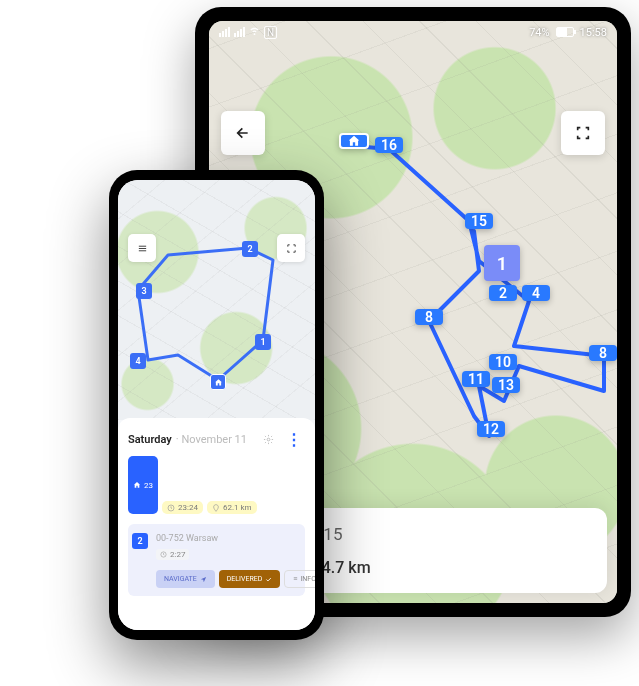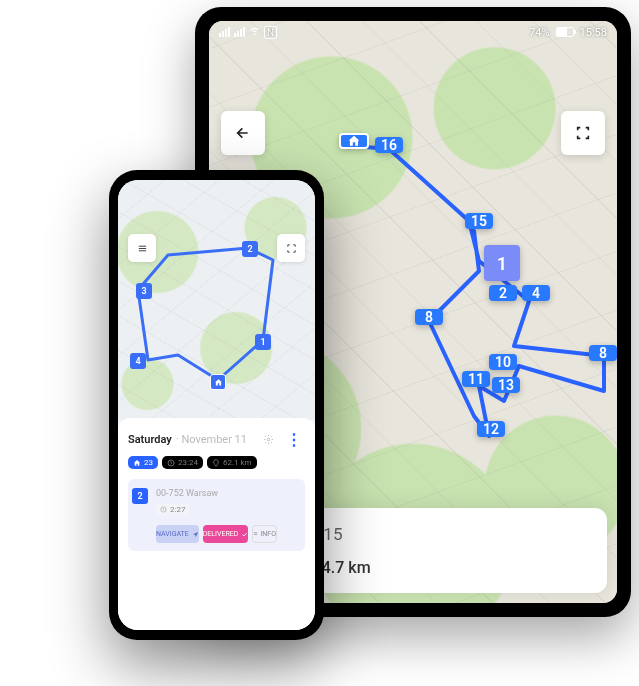--- a/index.html
+++ b/index.html
@@ -188,21 +188,21 @@
 .ps-header { display:flex; justify-content:space-between; margin-bottom:6px; }
 .ps-day { font-size:11px; font-weight:600; color:#222; }
 .ps-date { font-size:11px; color:#bbb; }
 .ps-actions { display:flex; gap:4px; }
 .ps-action-btn { width:22px; height:22px; border-radius:4px; display:flex;align-items:center;justify-content:center; cursor:pointer; }
 .ps-action-btn.dots { color:#2962ff; font-weight:700; }
 
 .ps-badges { display:flex; gap:4px; margin-bottom:10px; }
 .badge { font-size:8px; padding:2px 5px; border-radius:5px; display:inline-flex; align-items:center; gap:3px; }
 .badge.primary { background:#2962ff; color:#fff; }
-.badge.light { background:#000000; color:#7a7a7a; }
+.badge.light { background:#fef9c3; color:#7a7a7a;margin-top:45px; }
 
 .stop-item {
   display:flex; gap:8px;
   padding: 8px 4px;
   border-radius:6px;
   position:relative;
 }
 .stop-item.active { background:#eef0fc; }
 .stop-num {
   width:16px; height:16px; background:#2962ff; color:#fff;
@@ -211,23 +211,23 @@
   border-radius:3px; flex-shrink:0;
   margin-top:1px;
 }
 .stop-num.home-ico { background:#2962ff; }
 .stop-body { flex:1; min-width:0; }
 .stop-addr { font-size:11px; font-weight:600; color:#222; }
 .stop-city { font-size:9px; color:#aaa; margin-top:1px; }
 .stop-eta { display:inline-flex; align-items:center; gap:3px; font-size:8px; color:#888; margin-top:4px; padding:1px 4px; background:#f3f4f7; border-radius:3px; }
 
 .stop-actions { display:flex; gap:4px; margin-top:8px; }
-.sa-btn { font-size:7px; padding:4px 0; border-radius:4px; display:inline-flex; align-items:center; gap:3px; cursor:pointer; }
+.sa-btn { font-size:7px; padding:4px 8px; border-radius:4px; display:inline-flex; align-items:center; gap:3px; cursor:pointer; }
 .sa-nav { background:#c9d1f5; color:#5a6bc9; }
-.sa-del { background:#ec4899; color:#fff; }
+.sa-del { background:#a16207; color:#fff; }
 .sa-info { background:transparent; color:#888; border:1px solid #ddd; }
 
 .icon-svg { width:16px; height:16px; }
 .icon-svg-sm { width:11px; height:11px; }
 </style>
 </head>
 <body>
 
 <div class="tablet">
   <div class="tablet-screen">

